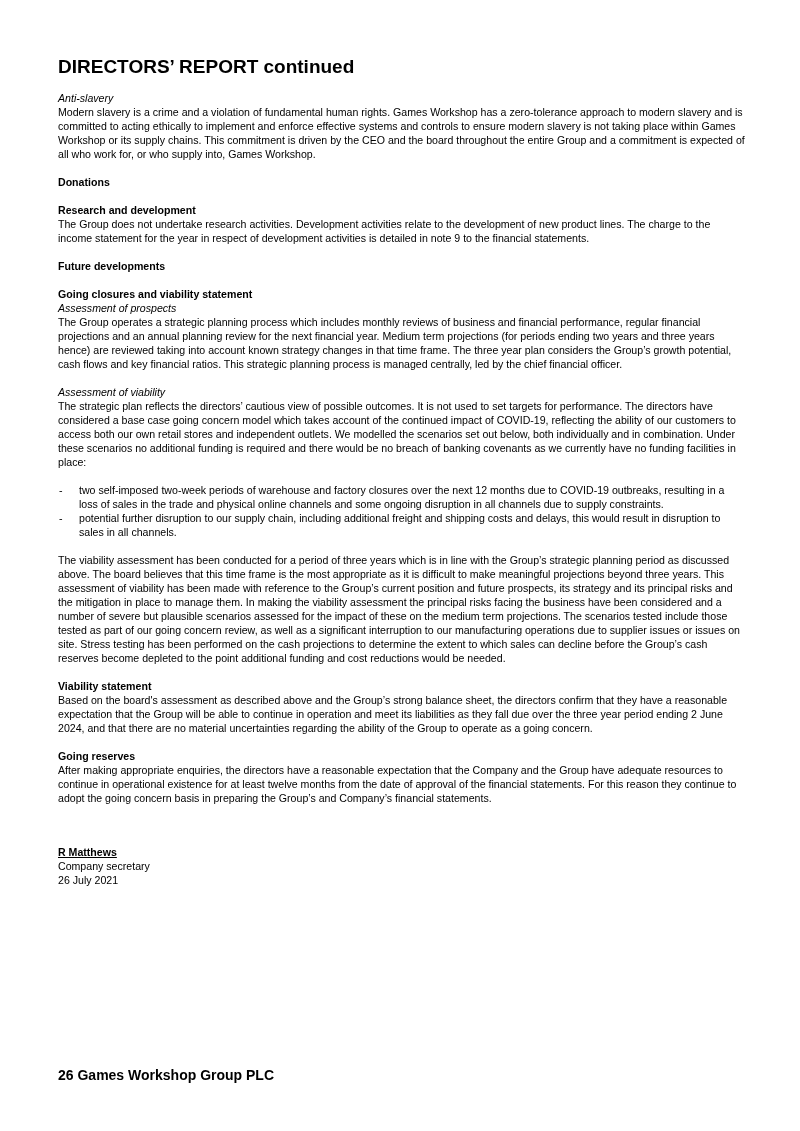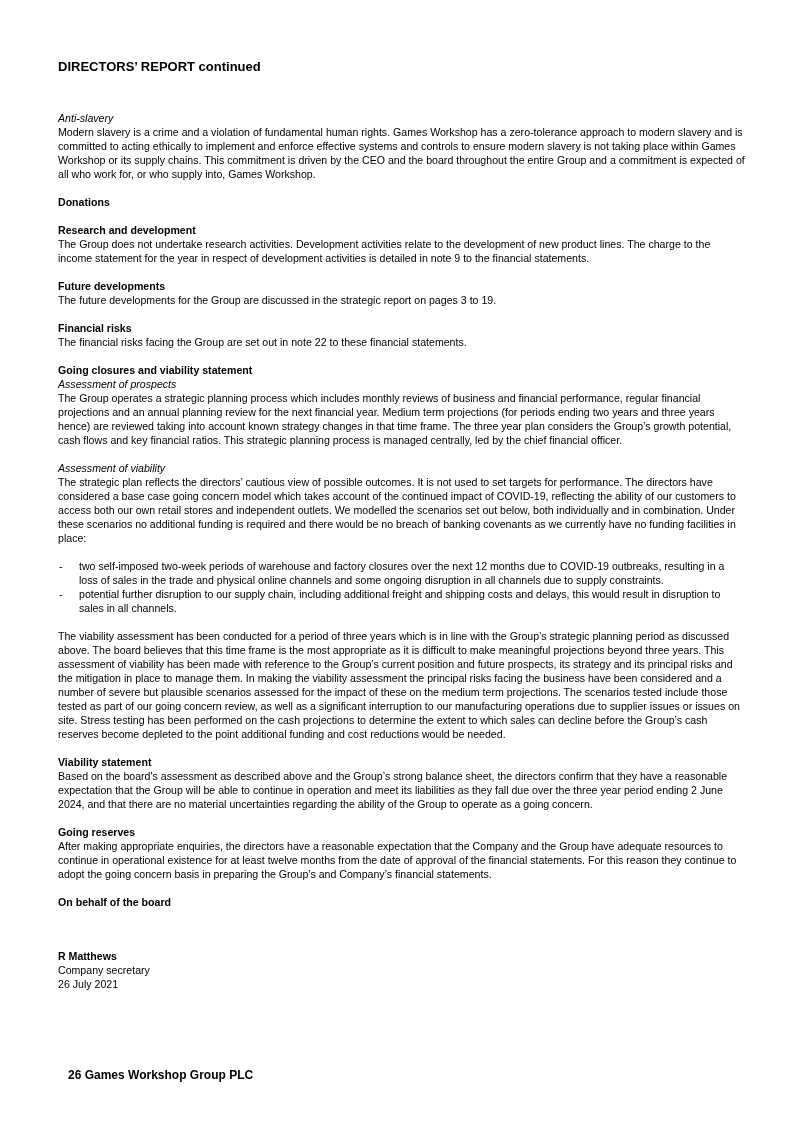--- a/index.html
+++ b/index.html
@@ -15,44 +15,44 @@
   }
   .content {
     position: absolute;
     left: 58px;
     top: 57px;
     width: 688px;
     font-size: 10.6px;
     line-height: 14px;
   }
   .title {
-    font-size: 13px;
+    font-size: 19px;
     line-height: 20px;
     font-weight: bold;
-    margin-bottom: 34px;
+    margin-bottom: 14px;
   }
   .sec { margin-bottom: 14px; }
   .sec-heading {
     font-size: 10.6px;
     line-height: 14px;
     font-weight: bold;
   }
   .sub { font-style: italic; }
   .para { }
   .gap { height: 14px; }
   .bullet { position: relative; padding-left: 21px; }
   .bullet .dash { position: absolute; left: 1px; top: 0; }
   .on-behalf { font-weight: bold; }
   .signoff { margin-top: 40px; }
-  .sig-name { font-weight: bold; }
+  .sig-name { font-weight: bold; text-decoration: underline; }
   .footer {
     position: absolute;
-    left: 68px;
+    left: 58px;
     top: 1069px;
-    font-size: 12px;
+    font-size: 14px;
     line-height: 12px;
     font-weight: bold;
   }
 </style>
 </head>
 <body>
 
 <div class="page">
   <div class="content">
 
@@ -67,27 +67,22 @@
       <div class="sec-heading">Donations</div>
     </div>
 
     <div class="sec">
       <div class="sec-heading">Research and development</div>
       <div class="para">The Group does not undertake research activities. Development activities relate to the development of new product lines. The charge to the income statement for the year in respect of development activities is detailed in note 9 to the financial statements.</div>
     </div>
 
     <div class="sec">
       <div class="sec-heading">Future developments</div>
-      <div class="para">The future developments for the Group are discussed in the strategic report on pages 3 to 19.</div>
     </div>
 
-    <div class="sec">
-      <div class="sec-heading">Financial risks</div>
-      <div class="para">The financial risks facing the Group are set out in note 22 to these financial statements.</div>
-    </div>
 
     <div class="sec">
       <div class="sec-heading">Going closures and viability statement</div>
       <div class="sub">Assessment of prospects</div>
       <div class="para">The Group operates a strategic planning process which includes monthly reviews of business and financial performance, regular financial projections and an annual planning review for the next financial year. Medium term projections (for periods ending two years and three years hence) are reviewed taking into account known strategy changes in that time frame. The three year plan considers the Group’s growth potential, cash flows and key financial ratios. This strategic planning process is managed centrally, led by the chief financial officer.</div>
       <div class="gap"></div>
       <div class="sub">Assessment of viability</div>
       <div class="para">The strategic plan reflects the directors’ cautious view of possible outcomes. It is not used to set targets for performance. The directors have considered a base case going concern model which takes account of the continued impact of COVID-19, reflecting the ability of our customers to access both our own retail stores and independent outlets. We modelled the scenarios set out below, both individually and in combination. Under these scenarios no additional funding is required and there would be no breach of banking covenants as we currently have no funding facilities in place:</div>
       <div class="gap"></div>
       <div class="bullet">
@@ -105,21 +100,20 @@
     <div class="sec">
       <div class="sec-heading">Viability statement</div>
       <div class="para">Based on the board's assessment as described above and the Group’s strong balance sheet, the directors confirm that they have a reasonable expectation that the Group will be able to continue in operation and meet its liabilities as they fall due over the three year period ending 2 June 2024, and that there are no material uncertainties regarding the ability of the Group to operate as a going concern.</div>
     </div>
 
     <div class="sec">
       <div class="sec-heading">Going reserves</div>
       <div class="para">After making appropriate enquiries, the directors have a reasonable expectation that the Company and the Group have adequate resources to continue in operational existence for at least twelve months from the date of approval of the financial statements. For this reason they continue to adopt the going concern basis in preparing the Group’s and Company’s financial statements.</div>
     </div>
 
-    <div class="on-behalf">On behalf of the board</div>
 
     <div class="signoff">
       <div class="sig-name">R Matthews</div>
       <div>Company secretary</div>
       <div>26 July 2021</div>
     </div>
 
   </div>
 
   <div class="footer">26 Games Workshop Group PLC</div>

